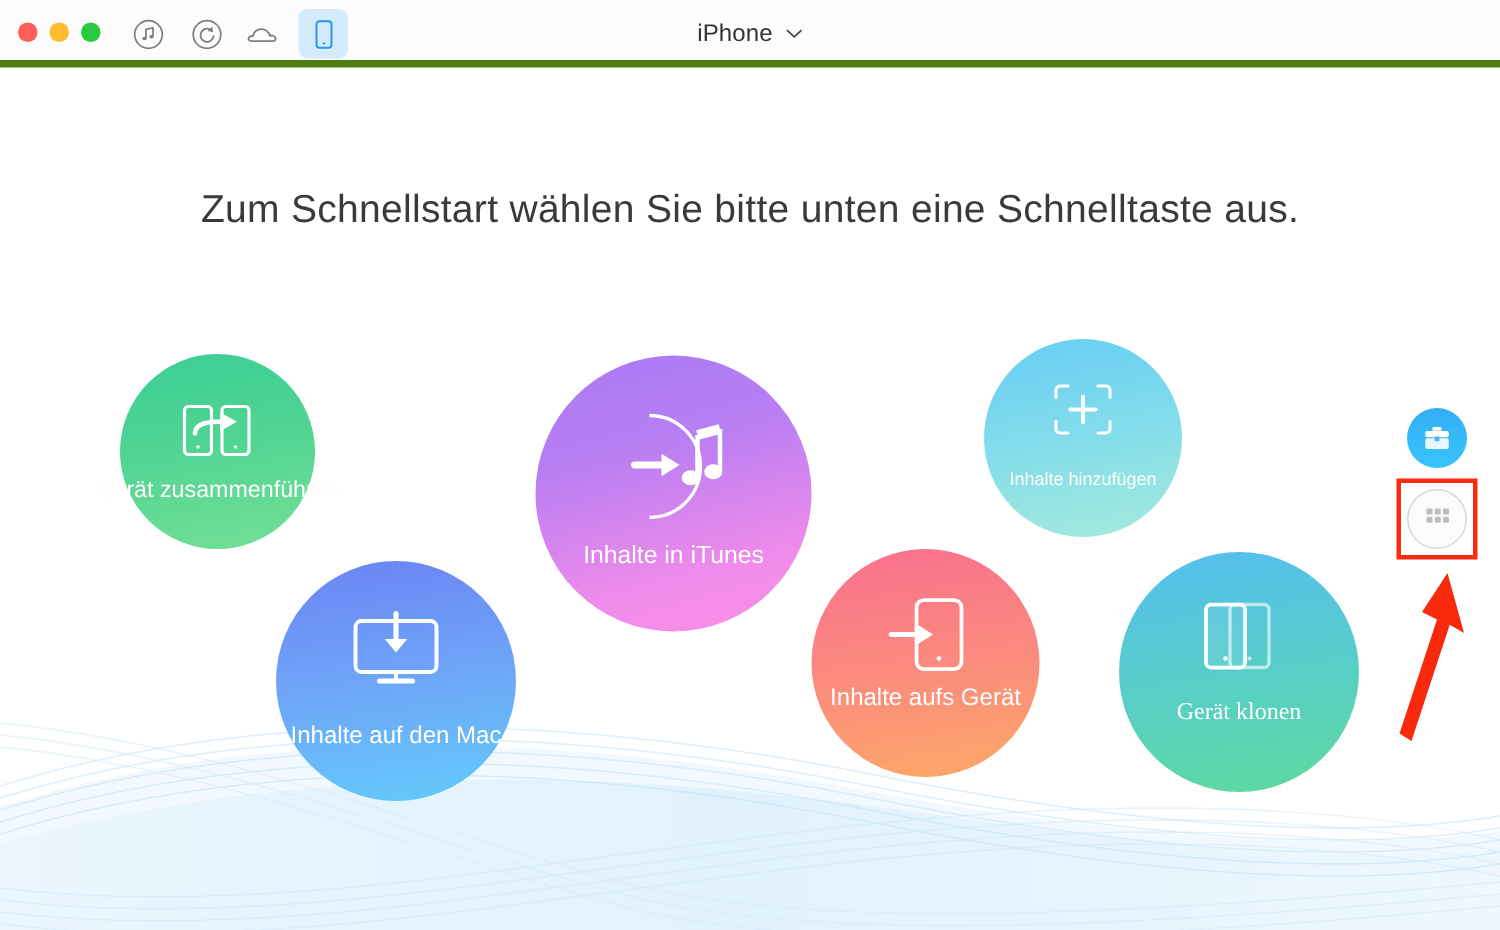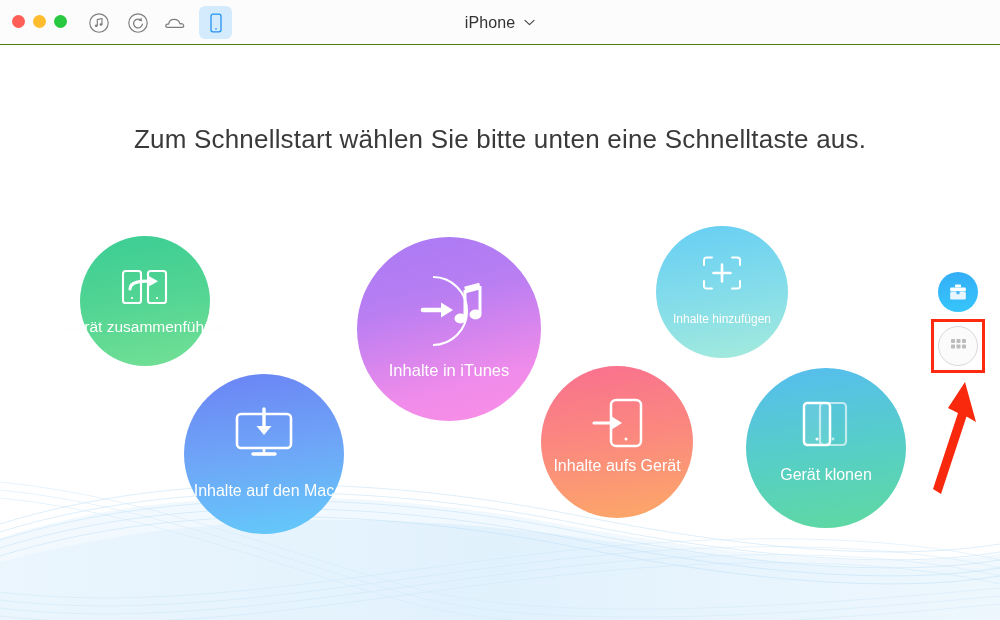--- a/index.html
+++ b/index.html
@@ -10,21 +10,21 @@
   }
   #app {
     position:relative; width:1000px; height:620px;
     background:#ffffff; overflow:hidden;
   }
 
   
   #titlebar {
     position:absolute; left:0; top:0; width:1000px; height:45px;
     background:#fcfcfc;
-    border-bottom:1px solid #4d7c0f;
+    border-bottom:5px solid #4d7c0f;
     z-index:40;
   }
   .traffic { position:absolute; top:15px; display:flex; gap:8px; left:12px; }
   .tl { width:13px; height:13px; border-radius:50%; }
   .tl-close   { background:#ff5f57; }
   .tl-min     { background:#febc2e; }
   .tl-max     { background:#28c840; }
 
   .tbar-icons { position:absolute; left:82px; top:6px; display:flex; align-items:center; gap:6px; }
   .tbicon {
@@ -242,21 +242,21 @@
     <svg class="ic" width="66" height="60" viewBox="0 0 66 60" style="margin-top:28px;">
       <rect x="27" y="6" width="30" height="46" rx="5" fill="none" stroke="#fff" stroke-width="2.5"></rect>
       <circle cx="42" cy="45" r="1.5" fill="#fff"></circle>
       <path d="M10 29 H30" fill="none" stroke="#fff" stroke-width="3.2" stroke-linecap="round"></path>
       <path d="M27 22 L38 29 L27 36 Z" fill="#fff"></path>
     </svg>
     <div class="lbl" style="top:91px; font-size:16px;">Inhalte aufs Gerät</div>
   </div>
 
   <div class="bubble" style="left:746px; top:368px; width:160px; height:160px;
-              background:linear-gradient(172deg,#56bdf0 0%,#57cfc5 55%,#5fd99f 100%);">
+              background:linear-gradient(172deg,#56bdf0 0%,#57cfc5 55%,#5fd99f 100%);font-family:Liberation Serif, serif;">
     <svg class="ic" width="70" height="62" viewBox="0 0 70 62" style="margin-top:30px;">
       <rect x="29" y="5" width="26" height="42" rx="3.4" fill="none" stroke="#ffffff" stroke-width="2.2" opacity=".62"></rect>
       <circle cx="42" cy="41" r="1.4" fill="#ffffff" opacity=".62"></circle>
       <rect x="13" y="5" width="26" height="42" rx="3.4" fill="#ffffff" fill-opacity=".0" stroke="#fff" stroke-width="2.5"></rect>
       <rect x="14.3" y="6.3" width="23.4" height="39.4" rx="2.4" fill="#ffffff" fill-opacity=".08"></rect>
       <circle cx="26" cy="41" r="1.5" fill="#fff"></circle>
     </svg>
     <div class="lbl" style="top:98px; font-size:16px;">Gerät klonen</div>
   </div>
 

